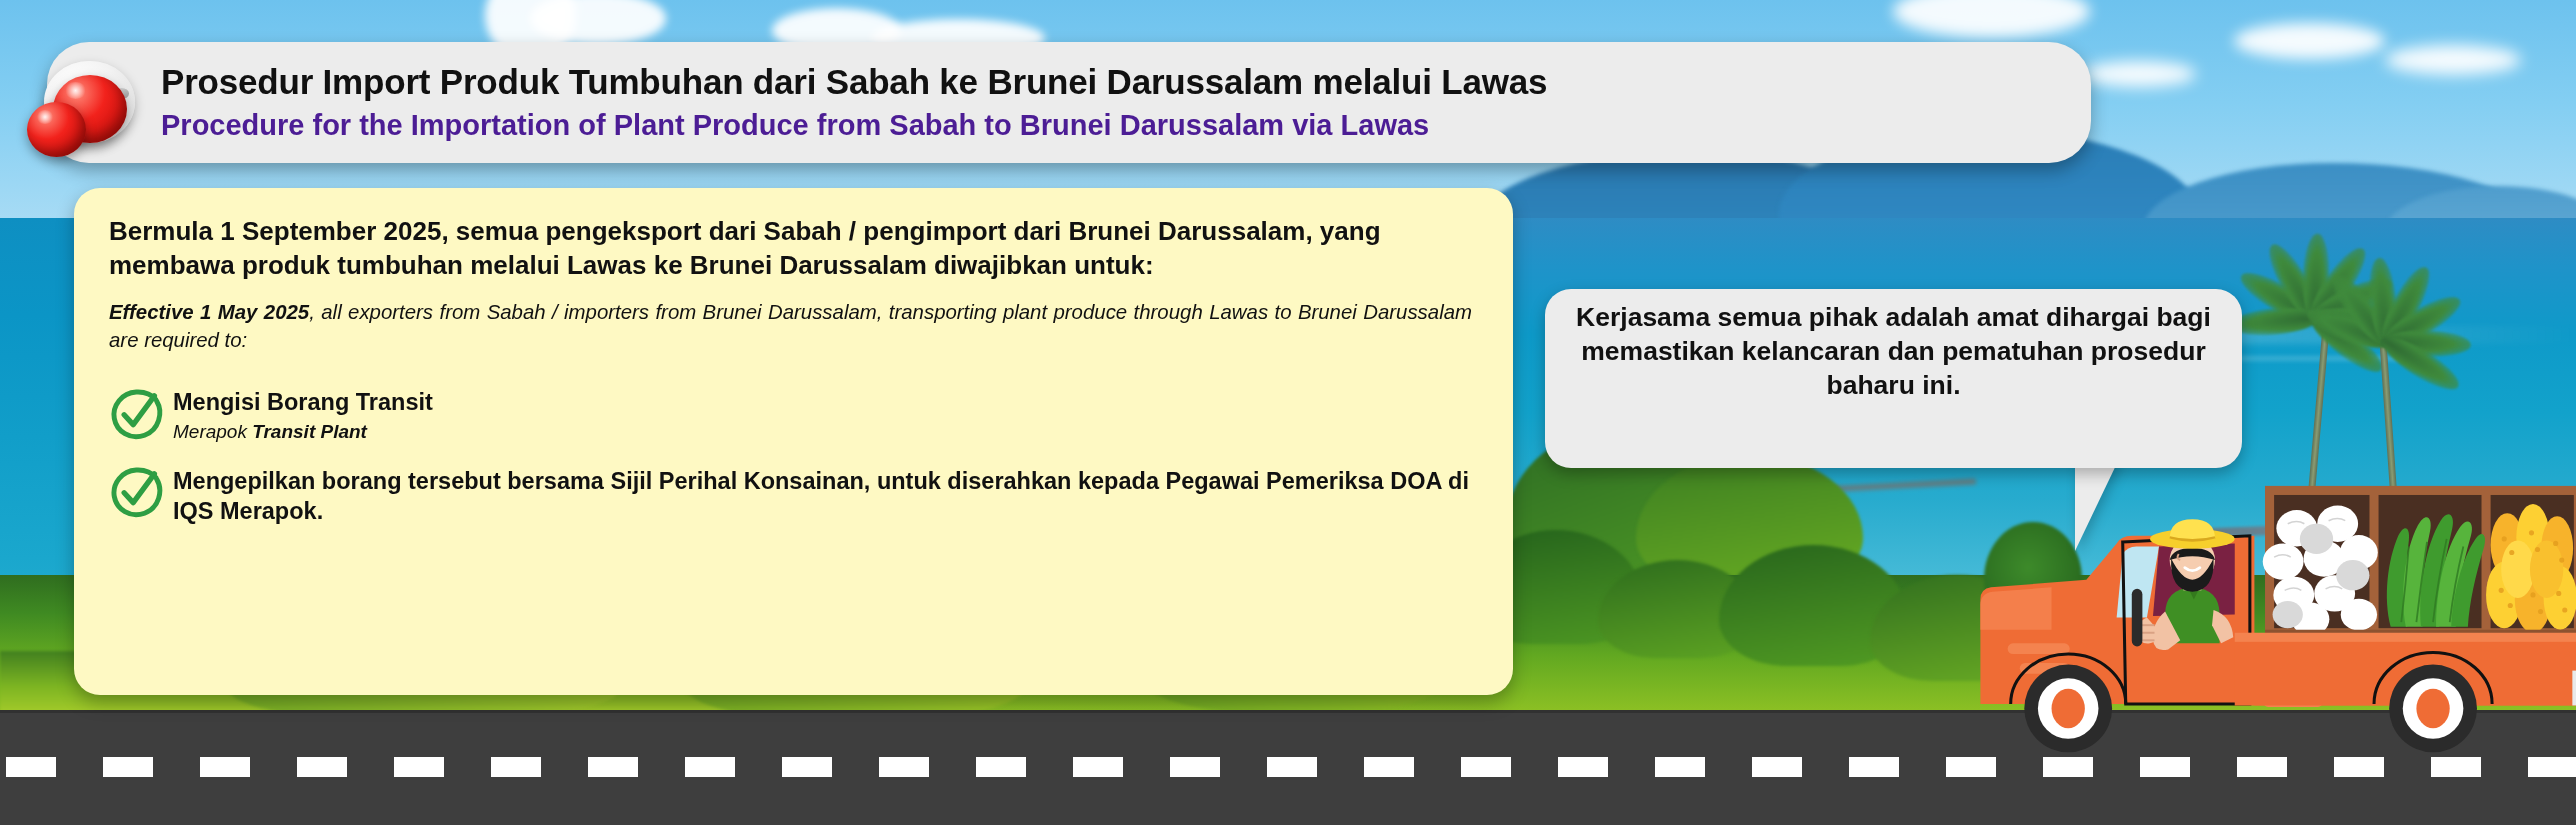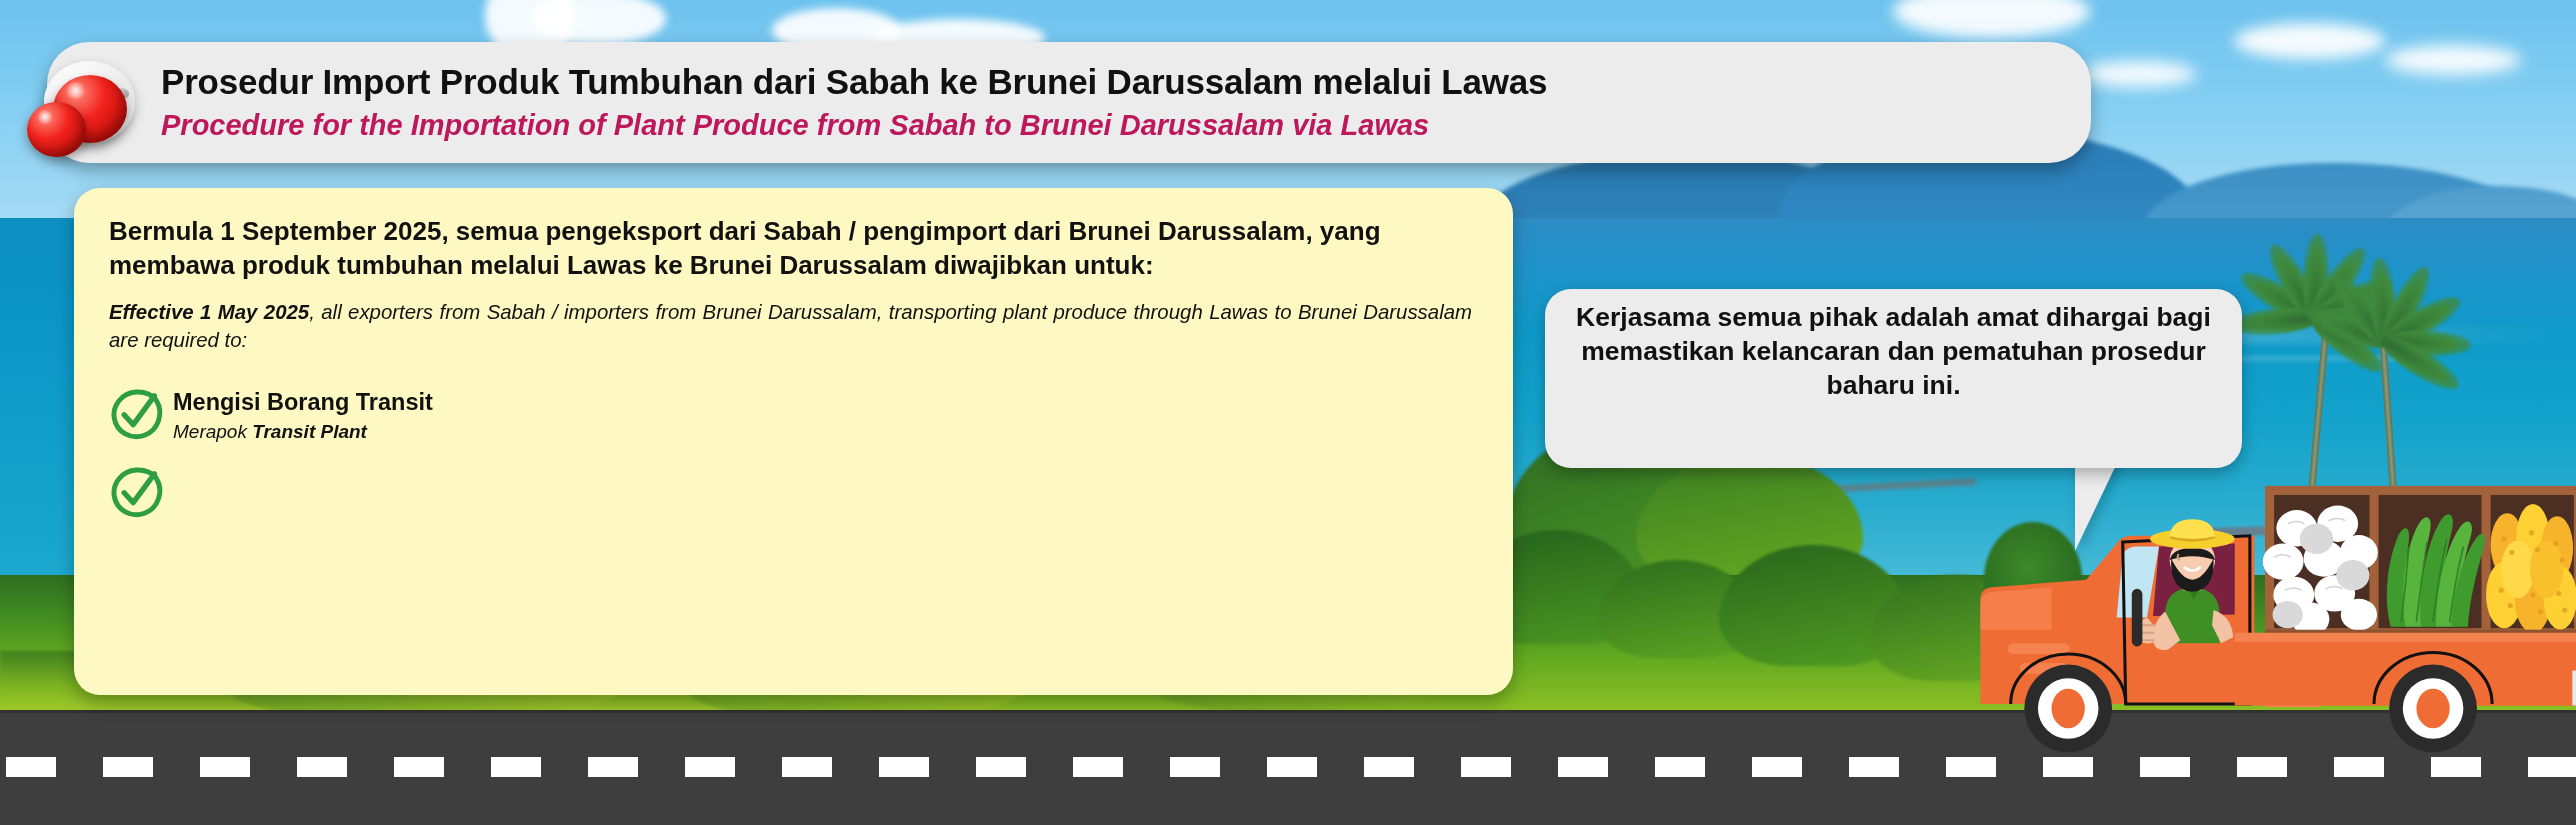--- a/index.html
+++ b/index.html
@@ -141,21 +141,21 @@
     background:#ececec; border-radius:42px;
     box-shadow:0 7.6px 16.7px rgba(0,0,0,.30);
     padding:10.6px 23px 10.6px 114px;
     display:flex; flex-direction:column; justify-content:center;
   }
   .title-ml {
     font-size:35px; font-weight:700; color:#111; letter-spacing:-0.2px;
     line-height:1.12; white-space:nowrap;
   }
   .title-en {
-    font-size:29px; font-weight:700; font-style:italic; color:#be185d;
+    font-size:29px; font-weight:700; color:#4c1d95;
     line-height:1.18; white-space:nowrap; margin-top:7px;
   }
 
   
   .pin-wrap { position:absolute; left:16.7px; top:55px; width:136px; height:106px; z-index:6; }
   .pin-disc {
     position:absolute; left:27px; top:6px; width:91px; height:82px;
     background:radial-gradient(ellipse at 36% 30%, #ffffff 0%, #f2f2f2 45%, #d8d8d8 100%);
     border-radius:50%;
     box-shadow:0 4.5px 10.6px rgba(0,0,0,.25);
@@ -369,20 +369,21 @@
     </div>
 
     <div class="check-row">
       <span class="check-icon">
         <svg viewBox="0 0 74 74" width="56" height="56">
           <path d="M63 20 C72 35 66 58 47 65 C28 72 10 60 7 43 C4 26 17 9 36 8 C48 7.4 57 12 62 18" fill="none" stroke="#2e9e43" stroke-width="6.5" stroke-linecap="round"></path>
           <path d="M20 38 L32 51 L60 13" fill="none" stroke="#2e9e43" stroke-width="7" stroke-linecap="round" stroke-linejoin="round"></path>
         </svg>
       </span>
       <div class="check-texts">
+        <div class="chk-ml">Mengepilkan borang tersebut bersama Sijil Perihal Konsainan, untuk diserahkan kepada Pegawai Pemeriksa DOA di IQS Merapok.</div>
       </div>
     </div>
 
   </div>
 </div>
 
 <div class="bubble">
   <div class="bubble-text">Kerjasama semua pihak adalah amat dihargai bagi memastikan kelancaran dan pematuhan prosedur baharu ini.</div>
 </div>
 <div class="bubble-tail"></div>

